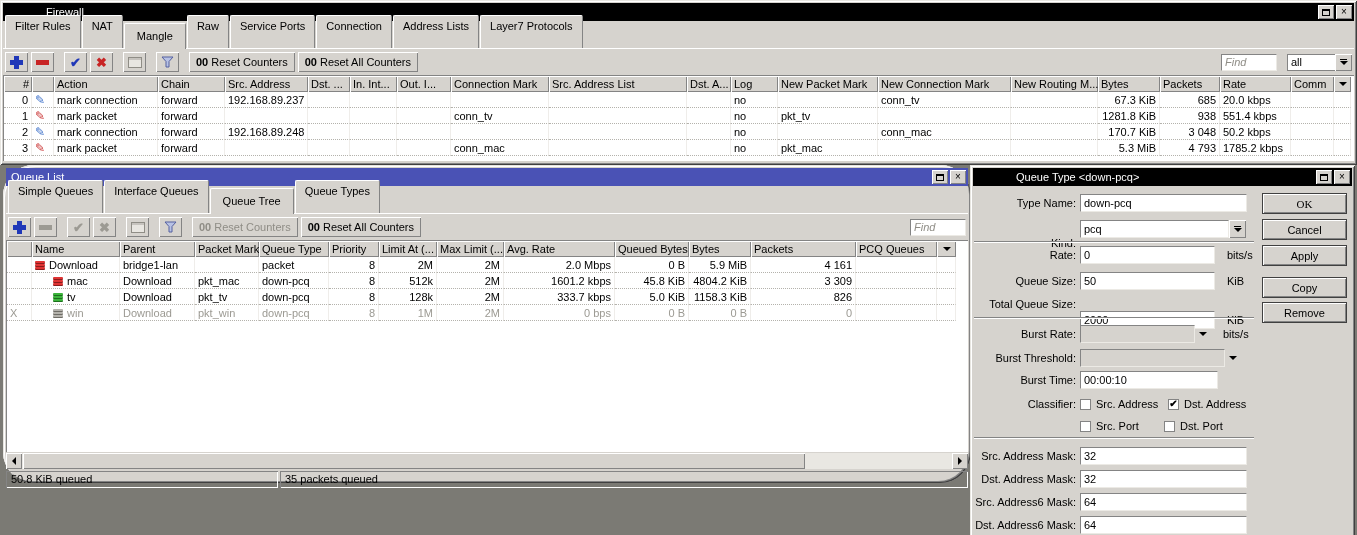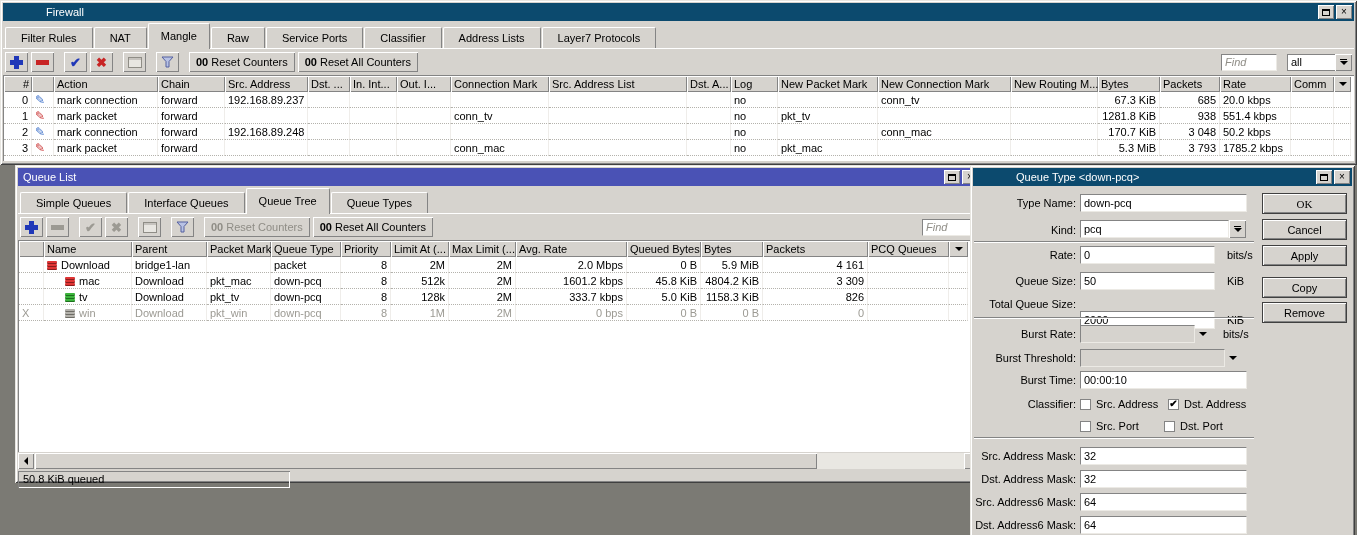--- a/index.html
+++ b/index.html
@@ -7,31 +7,31 @@
   body { position:relative; background:#7b7a74; overflow:hidden;
          font-family:"Liberation Sans", sans-serif; font-size:11px; color:#000; }
 
   
   .win { position:absolute; background:#d6d3ce; padding:3px;
          box-shadow: inset 1px 1px 0 #e8e6e1, inset -1px -1px 0 #404040,
                      inset 2px 2px 0 #fff,    inset -2px -2px 0 #848484; }
   .titlebar { height:18px; display:flex; align-items:center; padding:0 2px 0 5px;
               color:#fff; margin-bottom:1px; }
   .titlebar.active   { background:#4a52b5; }
-  .titlebar.inactive { background:#0c4a6e;padding-left:43px; }
+  .titlebar.inactive { background:#000000;padding-left:43px; }
   .tb-buttons { margin-left:auto; display:flex; gap:2px; }
   .tb-btn { width:16px; height:14px; background:#d6d3ce; display:flex; align-items:center;
             justify-content:center; font-size:10px; line-height:10px; color:#000;
             box-shadow: inset 1px 1px 0 #fff, inset -1px -1px 0 #848484; cursor:default; }
   .max-glyph { width:8px; height:7px; border:1px solid #000; border-top-width:2px; display:block; }
 
   
   .tabstrip { display:flex; align-items:flex-end; height:27px; padding:0 2px; position:relative; }
   .tabstrip::after { content:""; position:absolute; left:0; right:0; bottom:0; height:1px; background:#fff; }
-  .tab { height:22px; line-height:20px; padding:0 15px; background:#d6d3ce; position:relative;
+  .tab { height:34px; line-height:20px; padding:0 9px; background:#d6d3ce; position:relative;
          border:1px solid #848484; border-bottom:none; border-top-color:#fff; border-left-color:#fff;
          border-radius:2px 2px 0 0; margin-right:1px; white-space:nowrap; cursor:default; }
   .tab.active { height:26px; line-height:24px; z-index:3; padding:0 12px; }
 
   
   .toolbar { display:flex; align-items:center; gap:3px; padding:3px 2px; height:26px; }
   .tool-btn { height:20px; min-width:23px; padding:0 3px; background:#d6d3ce; display:flex;
               align-items:center; justify-content:center; gap:3px;
               box-shadow: inset 1px 1px 0 #fff, inset -1px -1px 0 #848484; cursor:default; white-space:nowrap; }
   .tool-btn.txt { padding:0 7px; }
@@ -135,21 +135,21 @@
           <span>×</span>
         </span>
     </span>
   </div>
   <div class="tabstrip">
     <div class="tab">Filter Rules</div>
     <div class="tab">NAT</div>
     <div class="tab active">Mangle</div>
     <div class="tab">Raw</div>
     <div class="tab">Service Ports</div>
-    <div class="tab">Classifier</div>
+    <div class="tab">Connection</div>
     <div class="tab">Address Lists</div>
     <div class="tab">Layer7 Protocols</div>
   </div>
   <div class="toolbar">
     <div class="tool-btn">
         <span class="icon-plus"></span>
       </div>
     <div class="tool-btn">
         <span class="icon-minus"></span>
       </div>
@@ -315,31 +315,31 @@
         <td></td>
         <td></td>
         <td>conn_mac</td>
         <td></td>
         <td></td>
         <td>no</td>
         <td>pkt_mac</td>
         <td></td>
         <td></td>
         <td class="r">5.3 MiB</td>
-        <td class="r">3 793</td>
+        <td class="r">4 793</td>
         <td>1785.2 kbps</td>
         <td></td>
             <td></td>
       </tr>
     </tbody>
       </table>
   </div>
 </div>
 
-<div class="win" id="ql-win" style="left:15px; top:165px; width:968px; height:318px; z-index:2;">
+<div class="win" id="ql-win" style="left:3px; top:165px; width:968px; height:318px; z-index:2;border-radius:31px;">
   <div class="titlebar active">
     <span>Queue List</span>
     <span class="tb-buttons">
       <span class="tb-btn">
           <span class="max-glyph"></span>
         </span>
       <span class="tb-btn">
           <span>×</span>
         </span>
     </span>
@@ -532,20 +532,21 @@
       </div>
     <div class="sb-track">
         <div class="sb-thumb"></div>
       </div>
     <div class="sb-btn">
         <span class="tri-right"></span>
       </div>
   </div>
   <div class="statusbar">
     <div class="status-cell" style="width:272px;">50.8 KiB queued</div>
+    <div class="status-cell" style="flex:1;">35 packets queued</div>
   </div>
 </div>
 
 <div class="win" id="qt-win" style="left:970px; top:165px; width:385px; height:375px; z-index:3;">
   <div class="titlebar inactive">
     <span>Queue Type &lt;down-pcq&gt;</span>
     <span class="tb-buttons">
       <span class="tb-btn">
           <span class="max-glyph"></span>
         </span>
@@ -553,21 +554,21 @@
           <span>×</span>
         </span>
     </span>
   </div>
 
   <div class="flabel" style="top:29px;">Type Name:</div>
   <div class="frow" style="left:110px; top:29px;">
       <input class="field" style="width: 167px;" value="down-pcq">
     </div>
 
-  <div class="flabel" style="top:56px;padding-left:16px;">Kind:</div>
+  <div class="flabel" style="top:69px;padding-left:16px;">Kind:</div>
   <div class="frow" style="left:110px; top:55px;">
     <input class="field" style="width: 149px;" value="pcq">
     <span class="combo-btn" style="height:18px;">
         <span class="arrow-bar"></span>
         <span class="tri-down"></span>
       </span>
   </div>
 
   <div class="sep" style="top:76px;"></div>
 
@@ -599,21 +600,21 @@
   </div>
 
   <div class="flabel" style="top:184px;">Burst Threshold:</div>
   <div class="frow" style="left:110px; top:184px;">
     <input class="field disabled" style="width: 145px;" disabled="" value="">
     <span class="tri-down dd-plain"></span>
   </div>
 
   <div class="flabel" style="top:206px;">Burst Time:</div>
   <div class="frow" style="left:110px; top:206px;">
-      <input class="field" style="width: 167px;" value="00:00:10">
+      <input class="field" style="width: 138px;" value="00:00:10">
     </div>
 
   <div class="flabel" style="top:230px;">Classifier:</div>
   <div class="frow" style="left:110px; top:230px; width:90px;">
     <span class="cb"></span>
     <span>Src. Address</span>
   </div>
   <div class="frow" style="left:198px; top:230px;">
     <span class="cb">✔</span>
     <span>Dst. Address</span>

